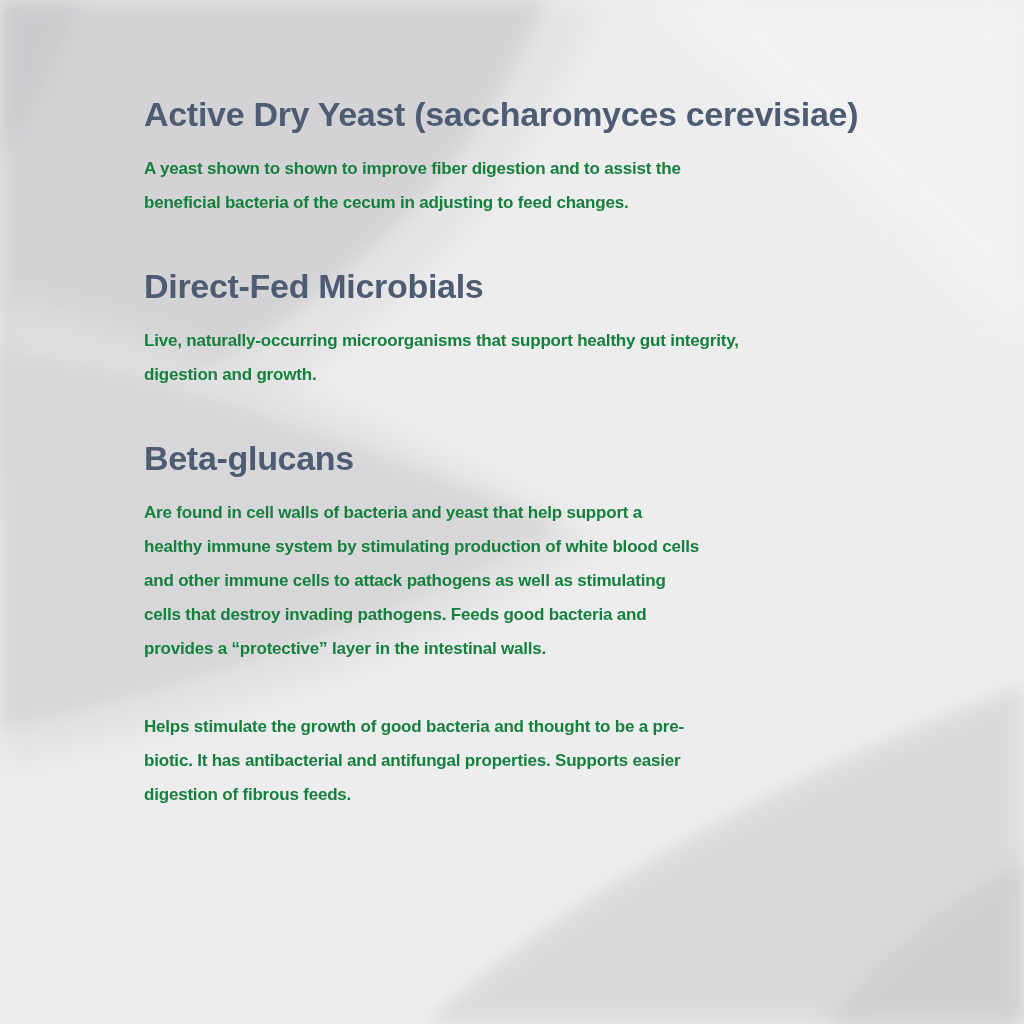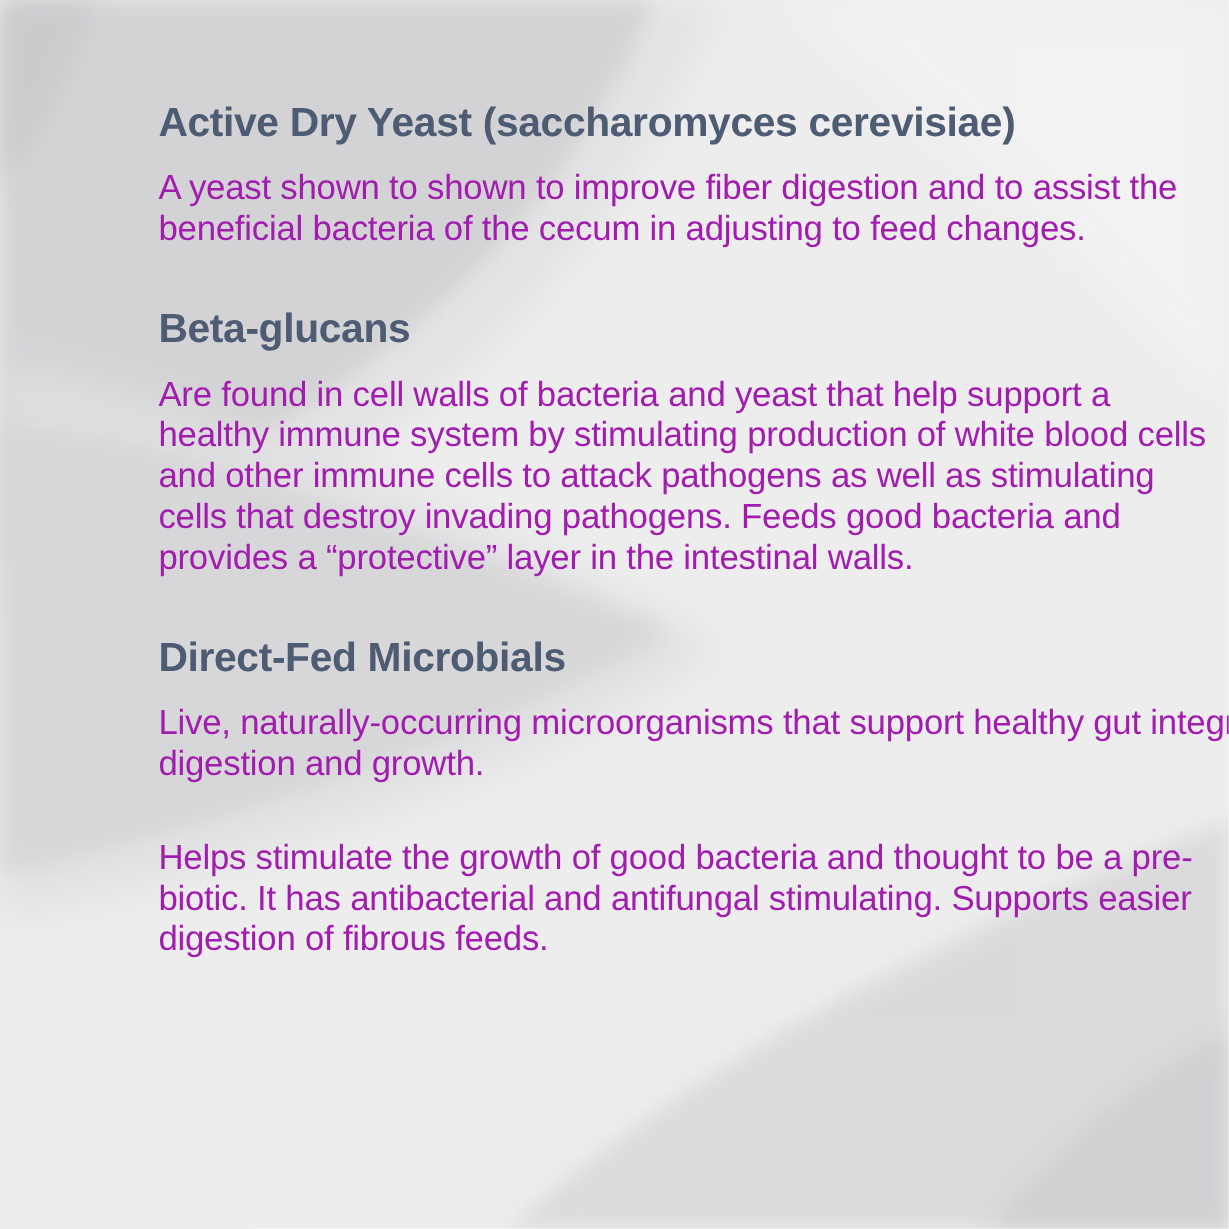--- a/index.html
+++ b/index.html
@@ -16,37 +16,37 @@
     left: 0; top: 0;
     width: 1024px; height: 1024px;
     display: block;
   }
   .content {
     position: absolute;
     left: 130px;
     top: 78px;
     width: 890px;
   }
-  .section { margin: 2px; }
+  .section { margin: 14px; }
   .heading {
     margin: 0 0 16px 0;
     font-size: 34px;
     line-height: 44px;
     font-weight: 700;
     letter-spacing: -0.3px;
     color: #4d5b73;
     white-space: nowrap;
   }
   .body-text {
     margin: 0 0 44px 0;
-    font-size: 29px;
+    font-size: 17px;
     line-height: 34px;
-    font-weight: 400;
+    font-weight: 700;
     letter-spacing: -0.2px;
-    color: #a21caf;
+    color: #15803d;
     white-space: pre;
   }
 </style>
 </head>
 <body>
 
 <div class="canvas">
 
   <svg class="bg" viewBox="0 0 1024 1024" preserveAspectRatio="none" aria-hidden="true">
     <defs>
@@ -77,34 +77,34 @@
 
   <main class="content">
 
     <section class="section">
       <h2 class="heading">Active Dry Yeast (saccharomyces cerevisiae)</h2>
       <p class="body-text">A yeast shown to shown to improve fiber digestion and to assist the
 beneficial bacteria of the cecum in adjusting to feed changes.</p>
     </section>
 
     <section class="section">
+      <h2 class="heading">Direct-Fed Microbials</h2>
+      <p class="body-text">Live, naturally-occurring microorganisms that support healthy gut integrity,
+digestion and growth.</p>
+    </section>
+
+    <section class="section">
       <h2 class="heading">Beta-glucans</h2>
       <p class="body-text">Are found in cell walls of bacteria and yeast that help support a
 healthy immune system by stimulating production of white blood cells
 and other immune cells to attack pathogens as well as stimulating
 cells that destroy invading pathogens. Feeds good bacteria and
 provides a “protective” layer in the intestinal walls.</p>
     </section>
 
     <section class="section">
-      <h2 class="heading">Direct-Fed Microbials</h2>
-      <p class="body-text">Live, naturally-occurring microorganisms that support healthy gut integrity,
-digestion and growth.</p>
-    </section>
-
-    <section class="section">
       <p class="body-text">Helps stimulate the growth of good bacteria and thought to be a pre-
-biotic. It has antibacterial and antifungal stimulating. Supports easier
+biotic. It has antibacterial and antifungal properties. Supports easier
 digestion of fibrous feeds.</p>
     </section>
 
   </main>
 </div>
 
 </body></html>

